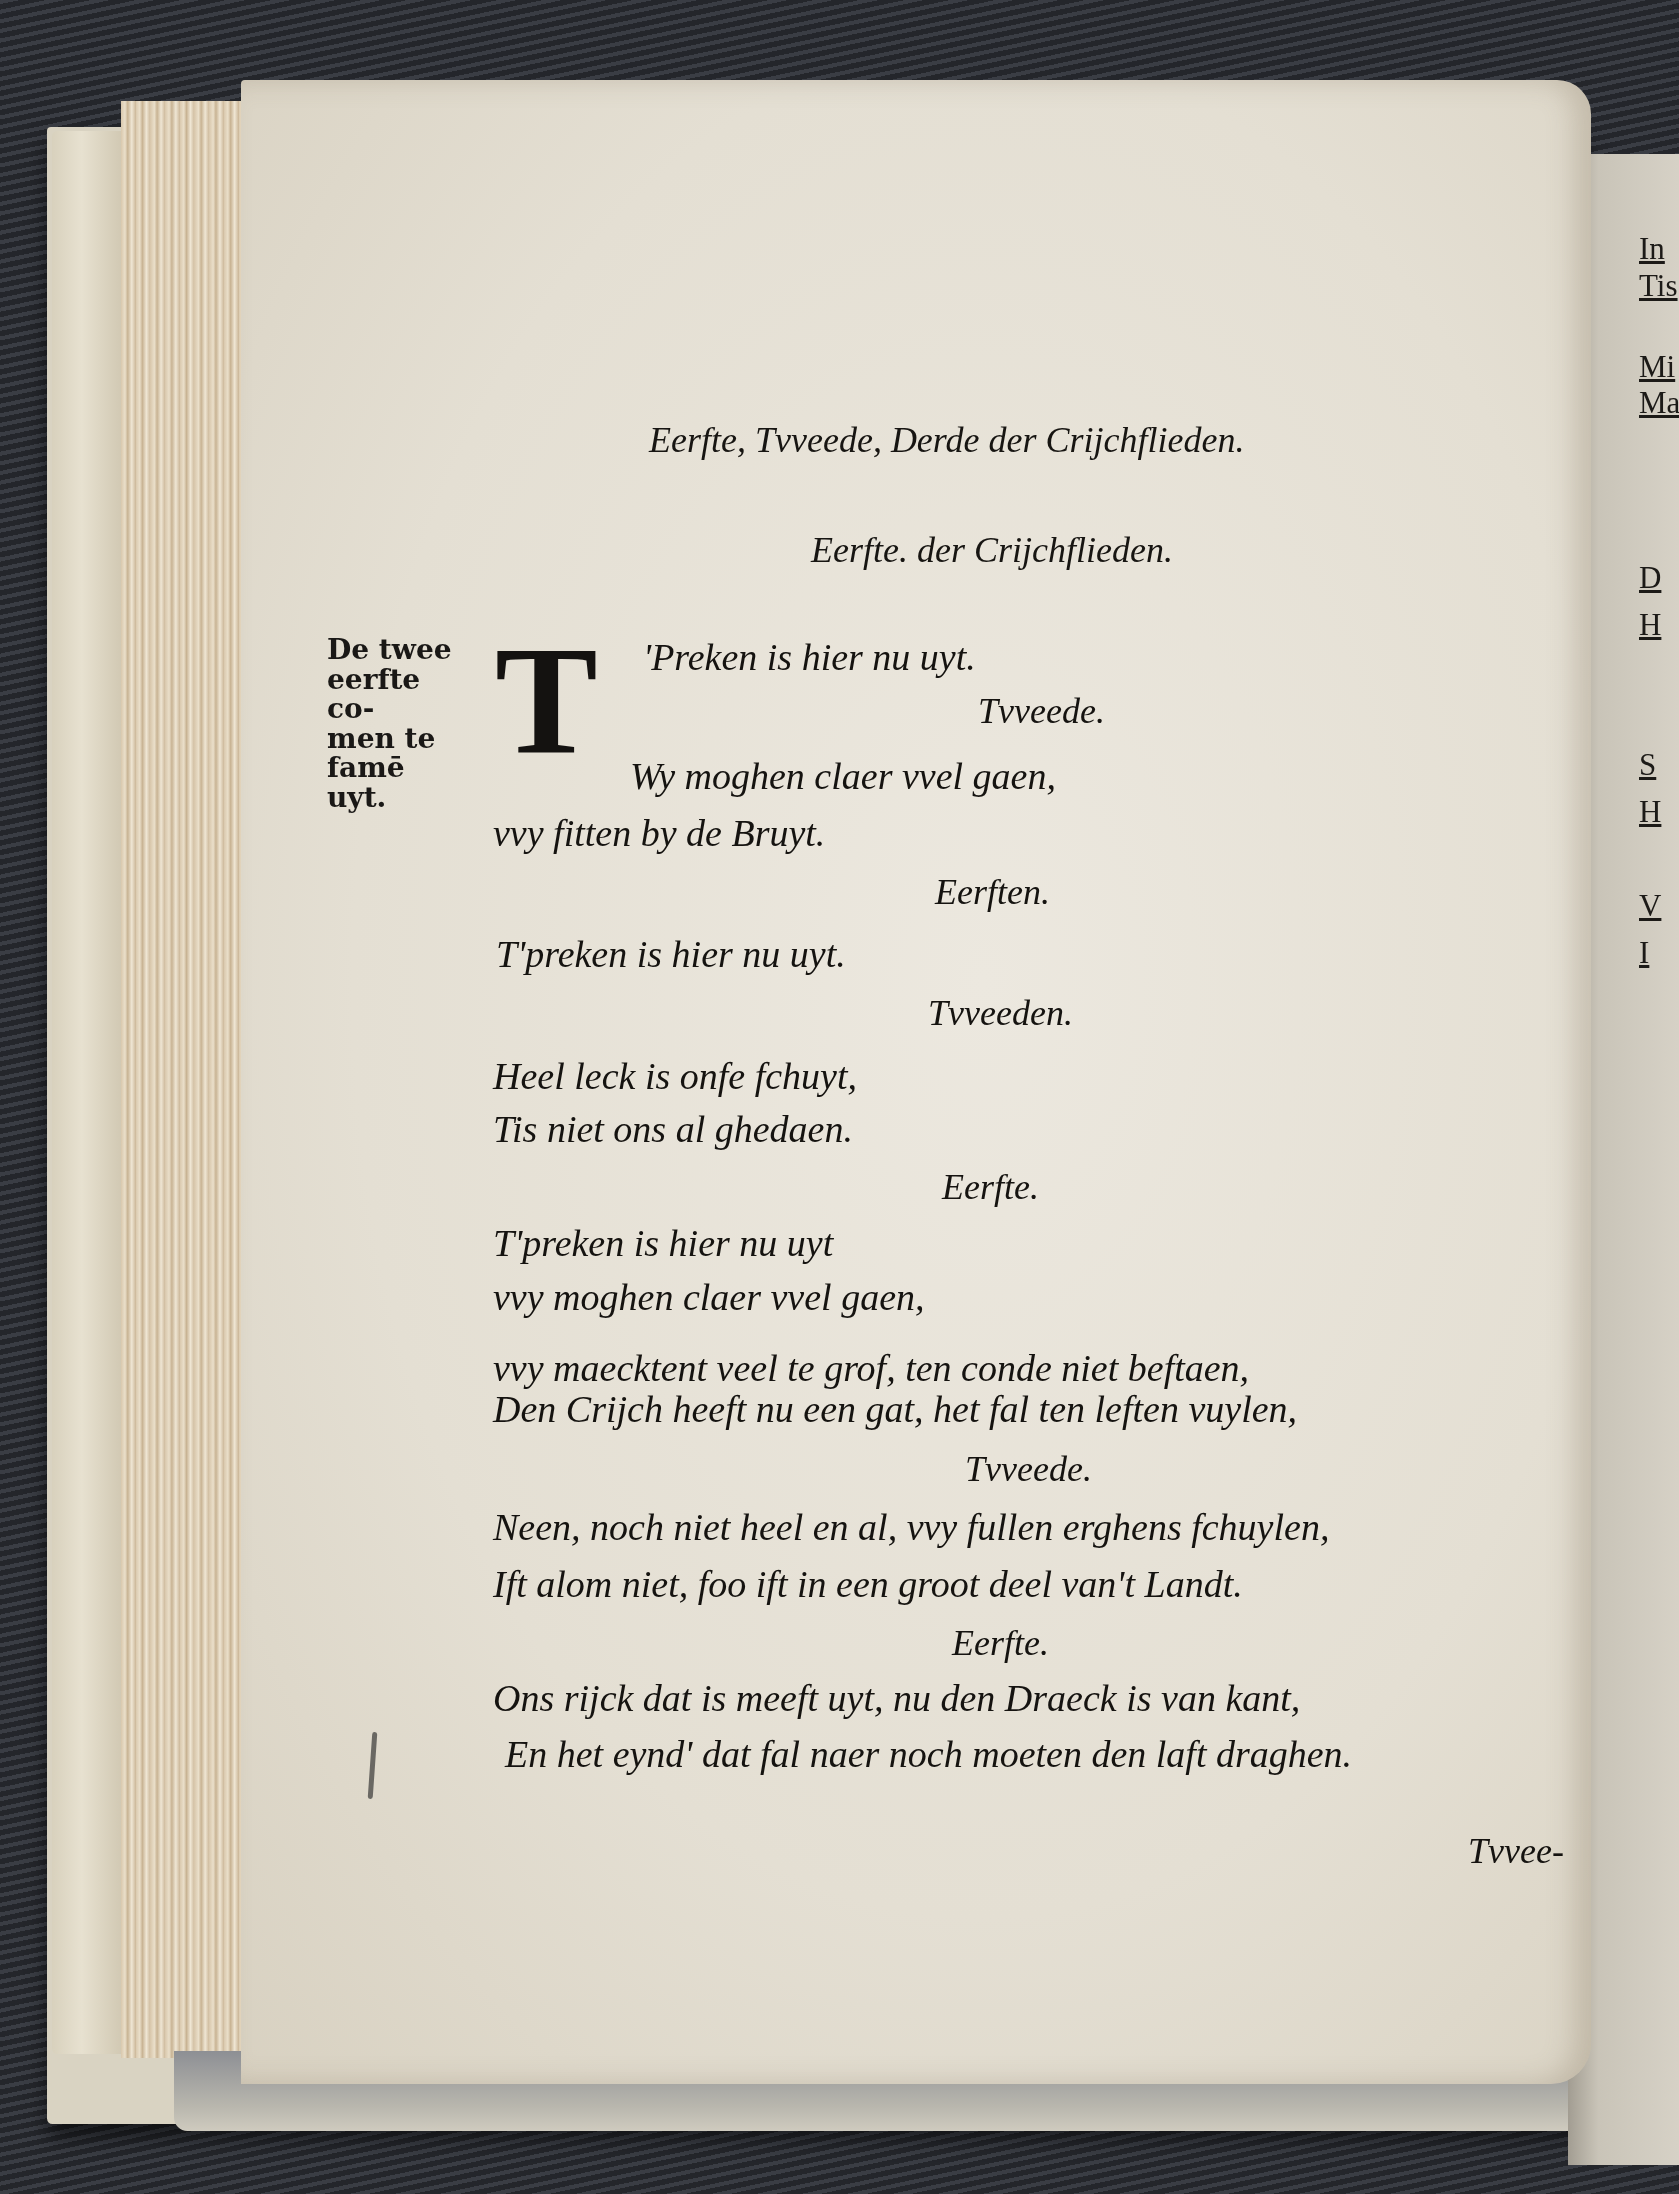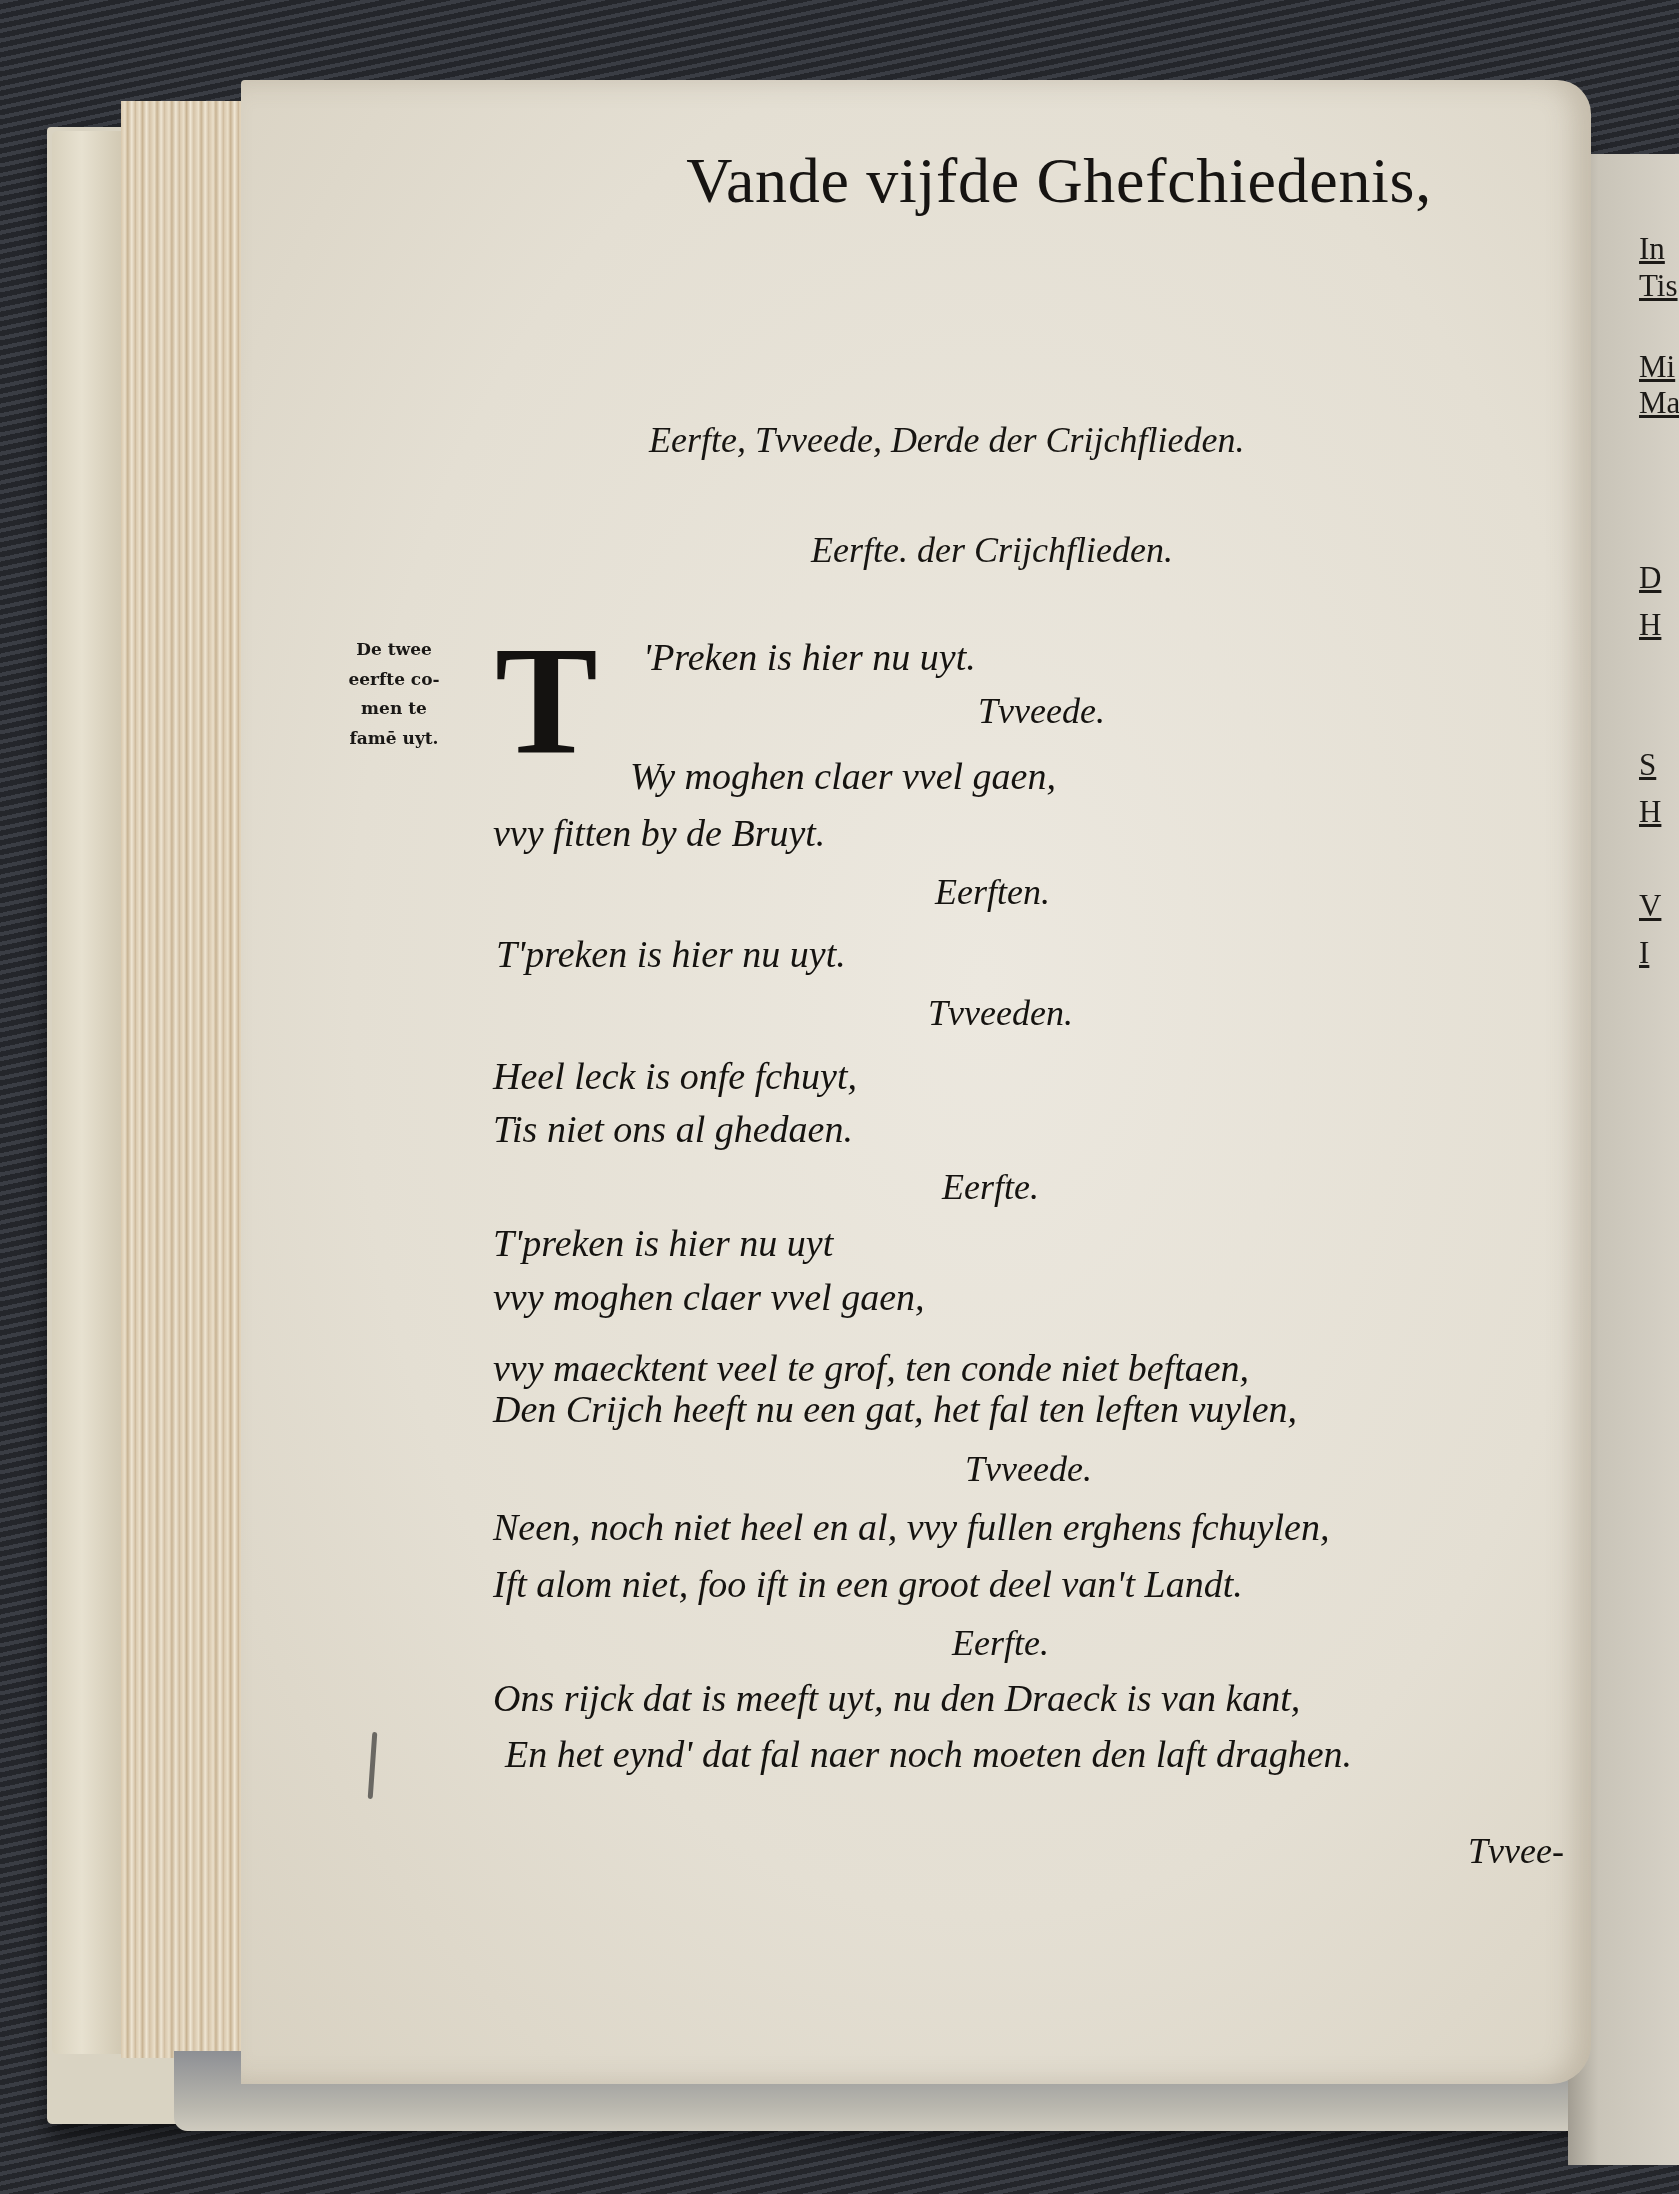--- a/index.html
+++ b/index.html
@@ -47,21 +47,21 @@
     position: absolute; left: 536px; top: 144px; width: 1046px;
     font-size: 64px; line-height: 74px; color: #161412; text-align: center;
     letter-spacing: 0.7px;
   }
   .title .line2 { display: block; margin-left: -54px; }
   .subhead {
     position: absolute; font-style: italic; color: #171512; font-size: 36px; white-space: nowrap;
   }
   .margin-note {
     position: absolute; left: 327px; top: 635px; width: 134px;
-    font-family: "DejaVu Serif", serif; font-weight: bold; font-size: 17px; line-height: 29.5px; color: #1a1816; text-align: center;
+    font-family: "DejaVu Serif", serif; font-weight: bold; font-size: 28px; line-height: 29.5px; color: #1a1816;
   }
   .dropcap {
     position: absolute; left: 495px; top: 633px; font-size: 154px; line-height: 134px; font-weight: bold; color: #141210;
   }
   .verse {
     position: absolute; color: #151310; font-size: 38px; white-space: nowrap; font-style: italic;
   }
   .speaker {
     position: absolute; color: #151310; font-size: 36px; font-style: italic; white-space: nowrap;
   }
@@ -88,21 +88,20 @@
 <div class="right-frag" style="top:560px">D</div>
 <div class="right-frag" style="top:607px">H</div>
 <div class="right-frag" style="top:747px">S</div>
 <div class="right-frag" style="top:794px">H</div>
 <div class="right-frag" style="top:888px">V</div>
 <div class="right-frag" style="top:935px">I</div>
 
 <div class="page-left"></div>
 
 <div class="title">
-  <span>Vande vijfde Ghefchiedenis,</span>
 </div>
 
 <div class="subhead" style="left:649px; top:419px;">Eerfte, Tvveede, Derde der Crijchflieden.</div>
 <div class="subhead" style="left:811px; top:529px;">Eerfte. der Crijchflieden.</div>
 
 <div class="margin-note">
   <div>De twee</div>
   <div>eerfte co-</div>
   <div>men te</div>
   <div>famē uyt.</div>

